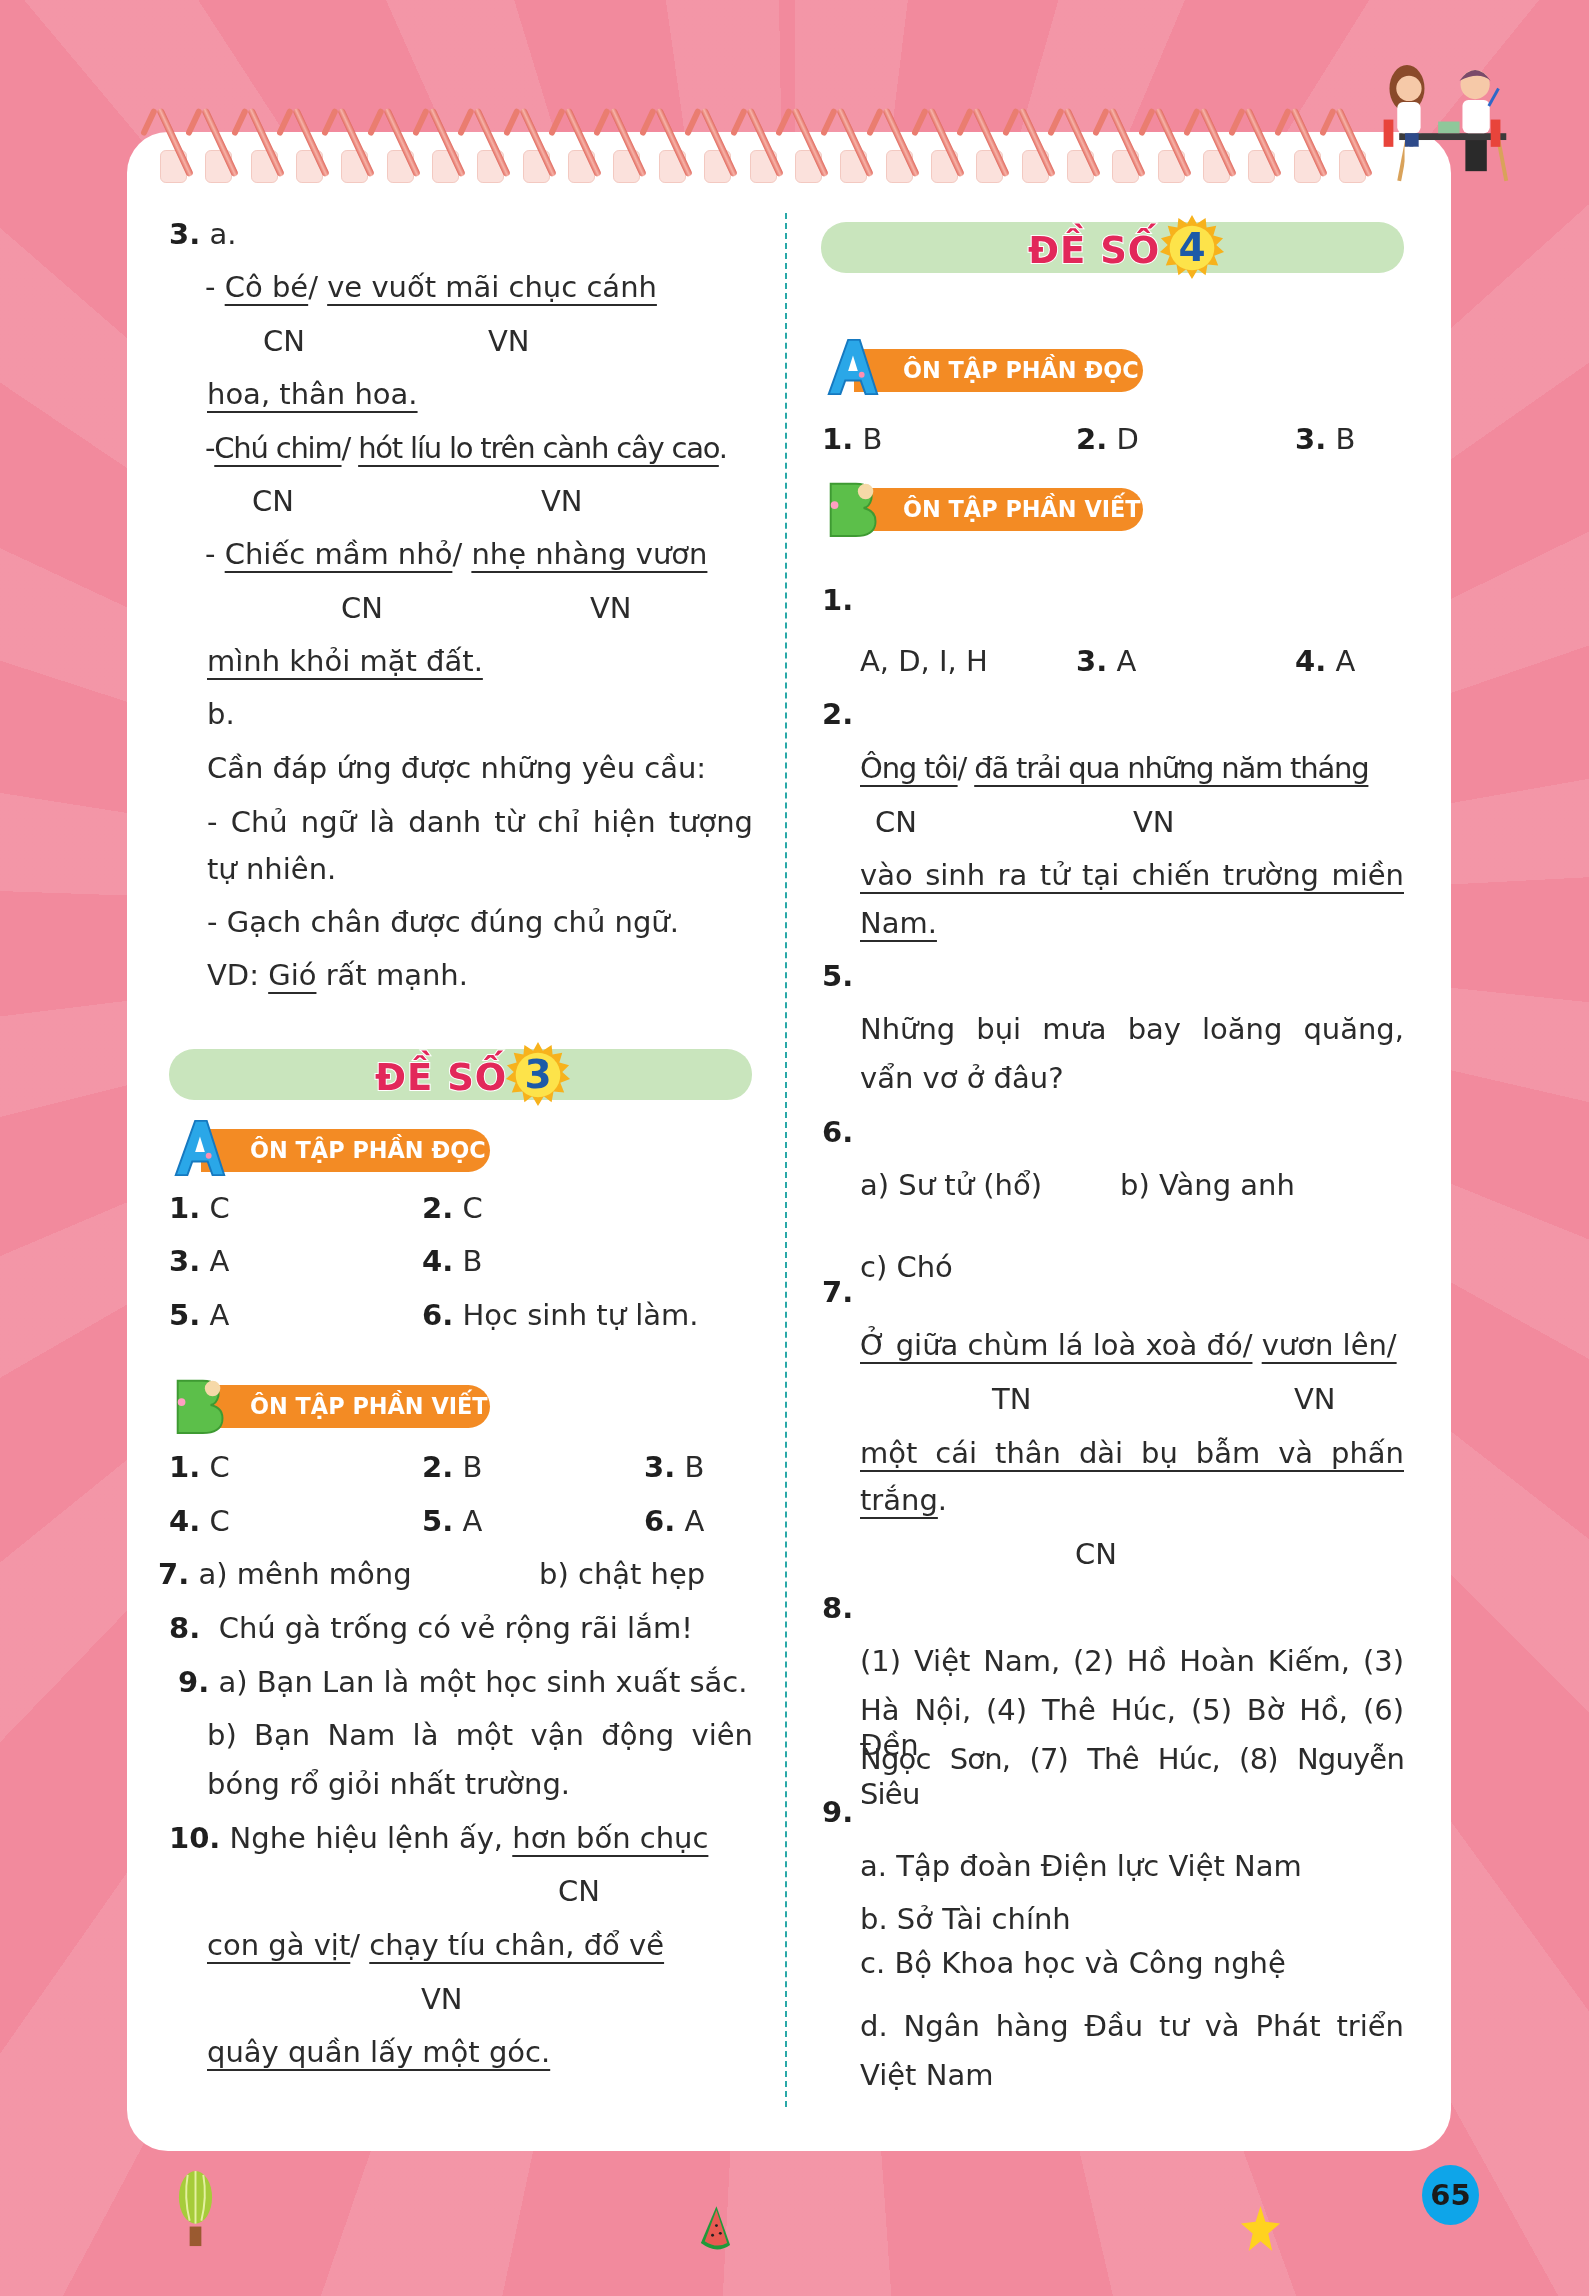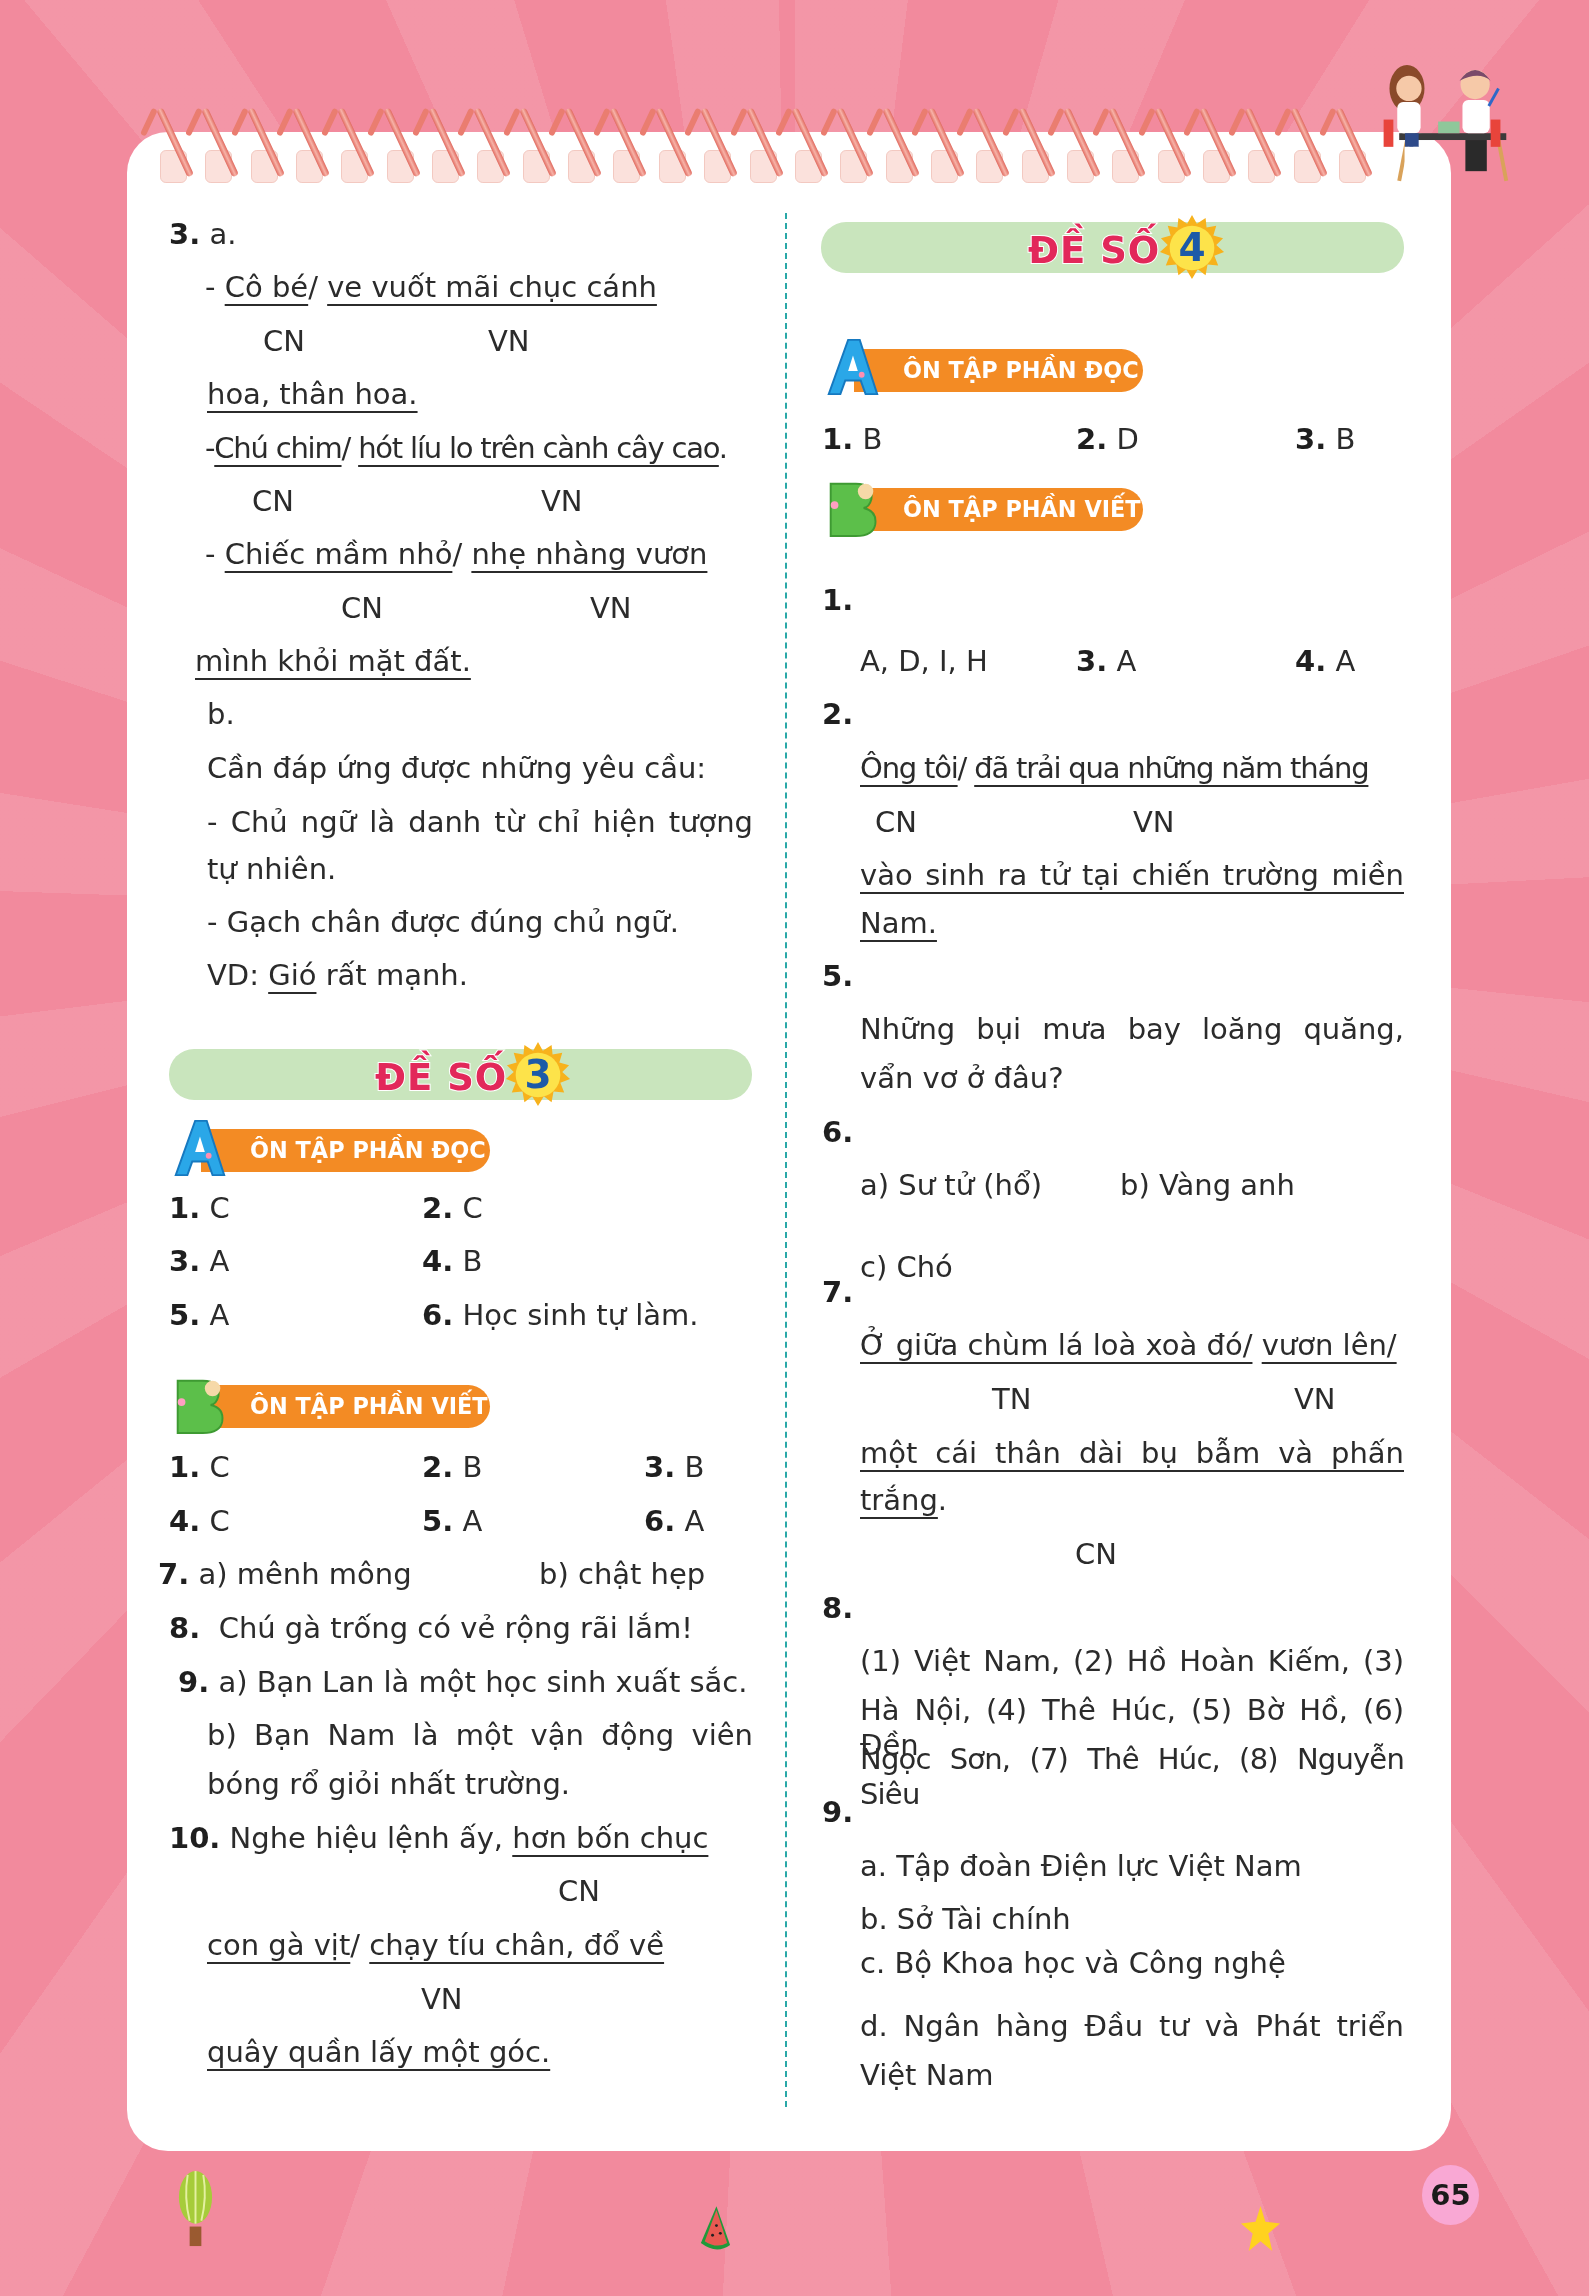--- a/index.html
+++ b/index.html
@@ -59,21 +59,21 @@
   .sun-num {
     position:absolute; left:0; top:0; width:66px; height:66px; line-height:66px; text-align:center;
     font-size:39px; font-weight:bold; color:#1c5aa8;
   }
   .pill {
     position:absolute; height:43px; background:#f38b24; border-radius:0 21.5px 21.5px 0;
     color:#fff; font-weight:bold; font-size:22.4px; line-height:43px; padding-left:49px; white-space:nowrap;
   }
   .pill-icon { position:absolute; width:62px; height:62px; }
   .page-num {
-    position:absolute; left:1422px; top:2165px; width:57px; height:60px; background:#f9a8d4;
+    position:absolute; left:1422px; top:2165px; width:57px; height:60px; background:#0ea5e9;
     border-radius:50%; text-align:center; line-height:60px; font-size:29px; font-weight:bold; color:#1b1b1b;
   }
 </style>
 </head>
 <body>
 
 <div class="bg-rays"></div>
 <div class="card"></div>
 
 <div class="spiral" id="spiral">
@@ -245,21 +245,21 @@
   <div class="lbl" style="left:488px;top:324px;">VN</div>
   <div class="t" style="left:207px;top:377px;"><span class="u">hoa, thân hoa.</span></div>
 
   <div class="t" style="left:205px;top:431px;letter-spacing:-1.2px;"><span>-</span><span class="u">Chú chim</span><span>/ </span><span class="u">hót líu lo trên cành cây cao</span><span>.</span></div>
   <div class="lbl" style="left:252px;top:484px;">CN</div>
   <div class="lbl" style="left:541px;top:484px;">VN</div>
 
   <div class="t" style="left:205px;top:537px;"><span>- </span><span class="u">Chiếc mầm nhỏ</span><span>/ </span><span class="u">nhẹ nhàng vươn </span></div>
   <div class="lbl" style="left:341px;top:591px;">CN</div>
   <div class="lbl" style="left:590px;top:591px;">VN</div>
-  <div class="t" style="left:195px;top:644px;"><span class="u">mình khỏi mặt đất.</span></div>
+  <div class="t" style="left:207px;top:644px;"><span class="u">mình khỏi mặt đất.</span></div>
 
   <div class="t" style="left:207px;top:697px;">b.</div>
   <div class="t" style="left:207px;top:751px;width:546px;">Cần đáp ứng được những yêu cầu:</div>
   <div class="t just" style="left:207px;top:805px;width:546px;">- Chủ ngữ là danh từ chỉ hiện tượng</div>
   <div class="t" style="left:207px;top:852px;">tự nhiên.</div>
   <div class="t" style="left:207px;top:905px;">- Gạch chân được đúng chủ ngữ.</div>
   <div class="t" style="left:207px;top:958px;"><span>VD: </span><span class="u">Gió</span><span> rất mạnh.</span></div>
 
   <div class="title-bar" style="left:169px;top:1049px;width:583px;"></div>
   <div class="title-text" style="left:375px;top:1056px;">ĐỀ SỐ</div>

